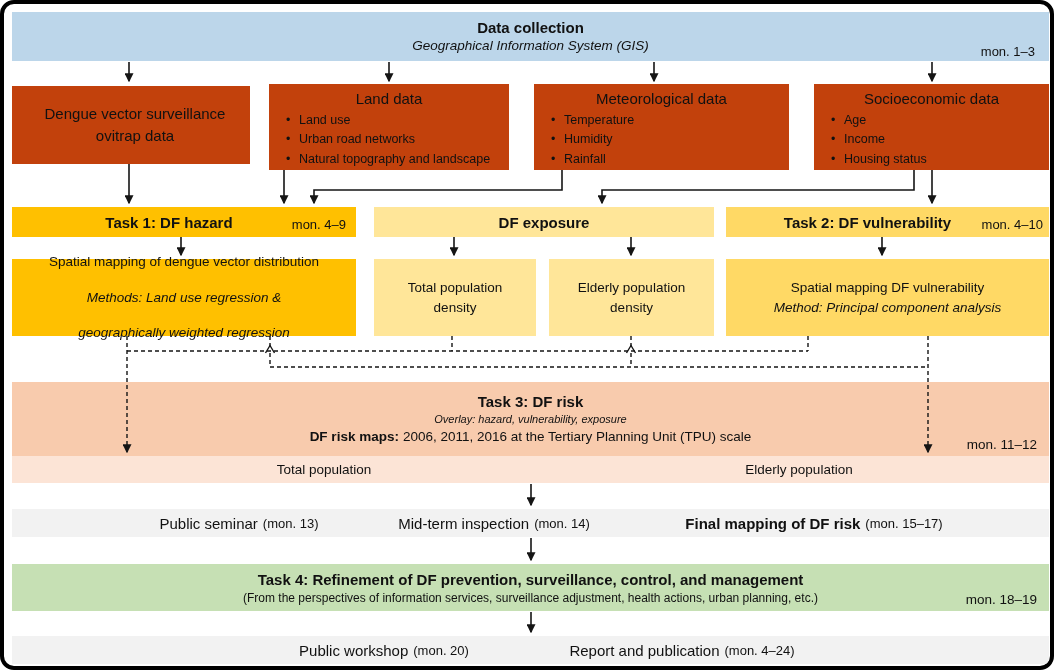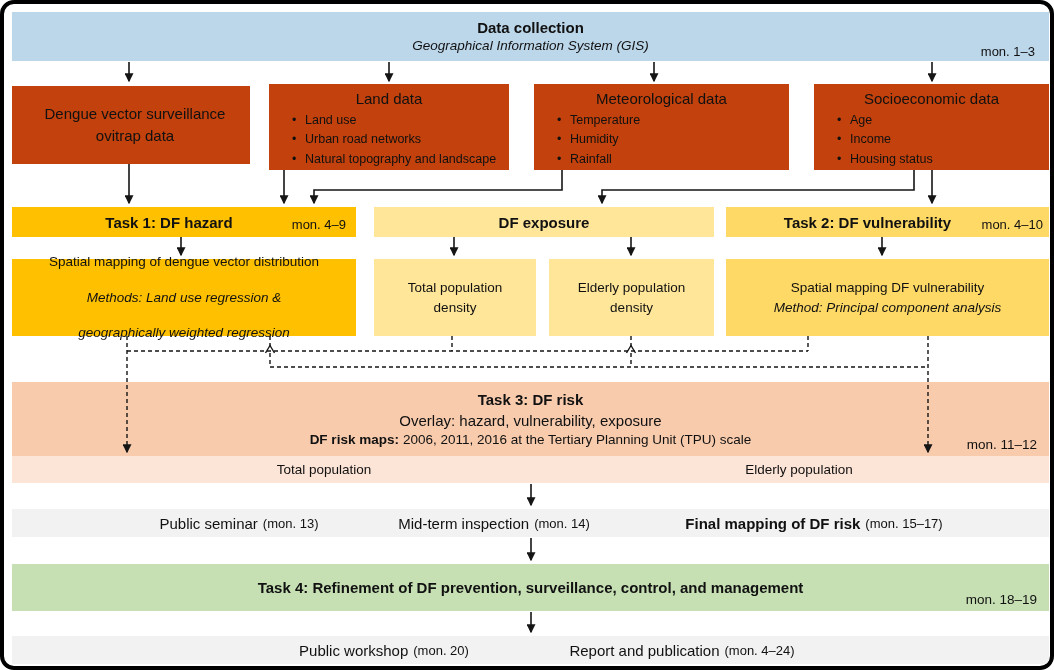--- a/index.html
+++ b/index.html
@@ -17,21 +17,21 @@
   #collection-bar { left:8px; top:8px; width:1037px; height:49px; background:#BCD6EA; }
   #collection-bar .title { font-size:15px; font-weight:bold; line-height:1.3; }
   #collection-bar .subtitle { font-size:13.5px; font-style:italic; line-height:1.3; }
   .mon-label { position:absolute; font-size:13px; white-space:nowrap; }
 
   
   .data-box { background:#c2410c; top:80px; height:86px; }
   #dengue-box { left:8px; width:238px; top:82px; height:78px;padding-left:8px; }
   #dengue-box div { font-size:15px; line-height:1.45; }
   .box-title { font-size:15px; text-align:center; margin-top:4px; line-height:1.4; }
-  ul.bullets { margin:2px 0 0 6px; padding:0 0 0 30px; }
+  ul.bullets { margin:2px 0 0 0; padding:0 0 0 30px; }
   ul.bullets li { list-style:none; position:relative; font-size:12.5px; line-height:1.55; white-space:nowrap; }
   ul.bullets li::before { content:"\2022"; position:absolute; left:-13px; }
 
   
   .task-bar { top:203px; height:30px; display:flex; align-items:center; justify-content:center; }
   .task-bar .tlabel { font-size:15px; font-weight:bold; white-space:nowrap; }
   #task1-bar { left:8px; width:344px; background:#FFC000; }
   #task1-bar .tlabel { margin-right:30px; }
   #exposure-bar { left:370px; width:340px; background:#FFE699; }
   #task2-bar { left:722px; width:323px; background:#FFD965; }
@@ -41,21 +41,21 @@
   .sub-box { top:255px; height:77px; }
   #hazard-sub { left:8px; width:344px; background:#FFC000;gap:16px; }
   #total-density { left:370px; width:162px; background:#FFE699; }
   #elderly-density { left:545px; width:165px; background:#FFE699; }
   #vuln-sub { left:722px; width:323px; background:#FFD965; }
   .sub-box div { font-size:13.5px; line-height:1.45; white-space:nowrap; }
 
   
   #task3-band { left:8px; top:378px; width:1037px; height:74px; background:#F8CBAD; }
   #task3-band .t1 { font-size:15px; font-weight:bold; line-height:1.4; }
-  #task3-band .t2 { font-size:15px; line-height:1.4; }
+  #task3-band .t2 { font-size:11px; font-style:italic; line-height:1.4; }
   #task3-band .t3 { font-size:13.5px; line-height:1.4; }
   #task3-band .t3 .bold { margin-right:4px; }
 
   #pop-strip { left:8px; top:452px; width:1037px; height:27px; background:#FCE4D6; }
   .strip-label { position:absolute; top:0; height:27px; display:flex; align-items:center; justify-content:center; font-size:13.5px; }
 
   .gray-bar { left:8px; width:1037px; height:28px; background:#F2F2F2; }
   #gray-bar-1 { top:505px; }
   #gray-bar-2 { top:632px; }
   .gray-item { position:absolute; top:0; height:28px; display:flex; align-items:center; justify-content:center; white-space:nowrap; }
@@ -170,20 +170,21 @@
       <span class="mon">(mon. 14)</span>
     </span>
     <span class="gray-item" style="left:622px; width:340px;">
       <span class="main bold">Final mapping of DF risk</span>
       <span class="mon">(mon. 15–17)</span>
     </span>
   </div>
 
   <div id="task4-bar" class="box center-col">
     <div class="t1">Task 4: Refinement of DF prevention, surveillance, control, and management</div>
+    <div class="t2">(From the perspectives of information services, surveillance adjustment, health actions, urban planning, etc.)</div>
     <span class="mon-label" style="right:12px; bottom:4px; font-size:13.5px;">mon. 18–19</span>
   </div>
 
   <div id="gray-bar-2" class="box gray-bar">
     <span class="gray-item" style="left:200px; width:324px;">
       <span class="main">Public workshop</span>
       <span class="mon">(mon. 20)</span>
     </span>
     <span class="gray-item" style="left:500px; width:320px;">
       <span class="main">Report and publication</span>

